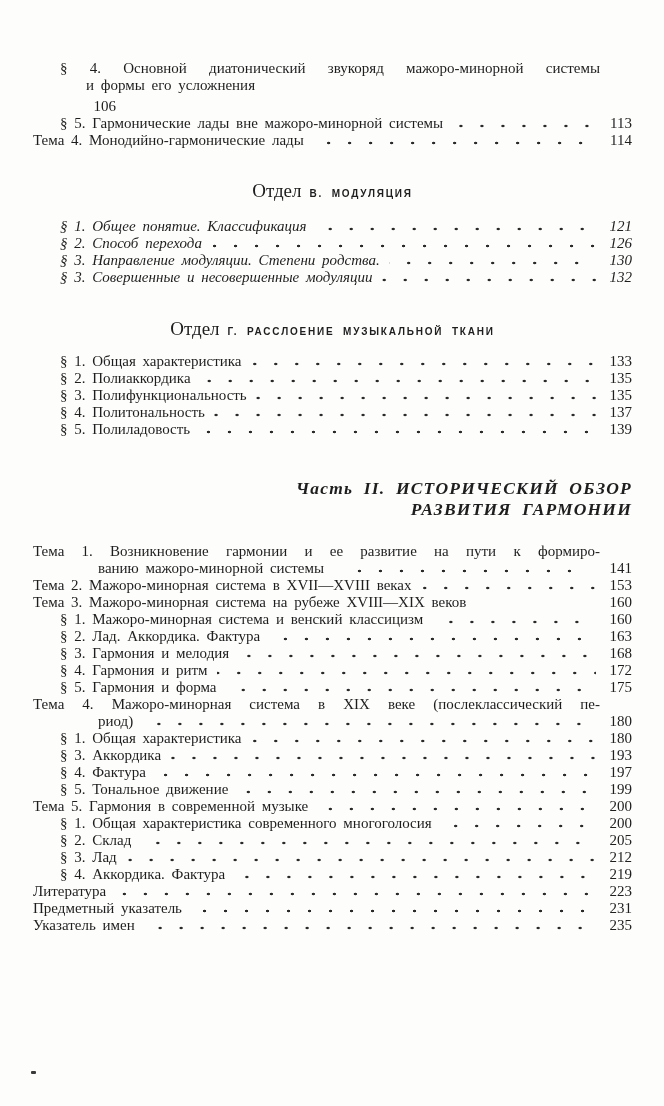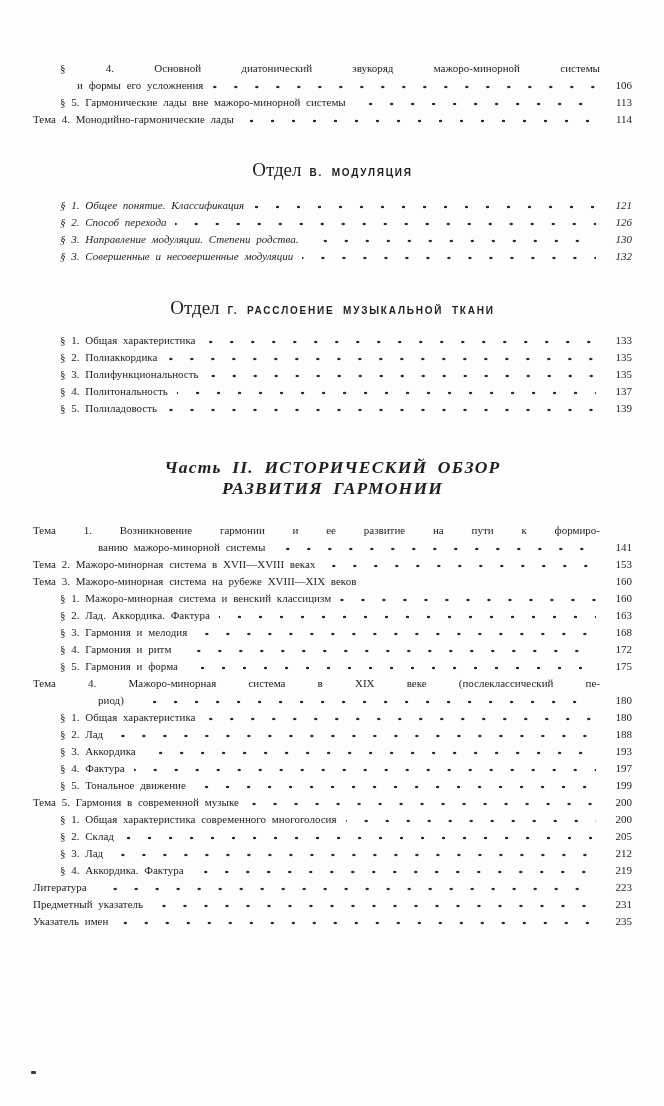--- a/index.html
+++ b/index.html
@@ -11,26 +11,26 @@
     background:#fdfdfc;
     color:#1e1e1e;
     font-family:"Liberation Serif", serif;
     overflow:hidden;
   }
   .rows{margin:0;}
   .toc-row{
     display:flex;
     align-items:baseline;
     line-height:17px;
-    font-size:11px;
+    font-size:15px;
   }
   .toc-row .t{white-space:nowrap;word-spacing:3px;}
   .ind0{padding-left:0;}
   .ind1{padding-left:27px;}
-  .ind2{padding-left:44px;}
+  .ind2{padding-left:44px;flex-direction:column;}
   .ind3{padding-left:65px;gap:11px;}
   .leader{
     flex:1 1 auto;
     height:4px;
     margin:0 6px 0 9px;
     background-image:radial-gradient(circle, #2a2a2a 1.15px, rgba(0,0,0,0) 1.6px);
     background-size:21px 4px;
     background-position:center;
     background-repeat:repeat-x;
   }
@@ -55,21 +55,21 @@
     letter-spacing:1.8px;
     word-spacing:4px;
     margin-left:8px;
   }
   #hB{margin-top:33px;}
   #rowsB{margin-top:16px;font-style:italic;}
   #hC{margin-top:34px;}
   #rowsC{margin-top:13px;}
   .part-heading{
     margin-top:40px;
-    text-align:center;
+    text-align:right;
     font-weight:bold;
     font-style:italic;
     font-size:17.5px;
     letter-spacing:1.2px;
     word-spacing:5px;
     line-height:21px;
   }
   #rowsD{margin-top:23px;}
   #rowsE{}
   .speck{
@@ -218,25 +218,20 @@
         <span class="t">риод)</span>
         <span class="leader"></span>
         <span class="pg">180</span>
       </div>
       <div class="toc-row ind1">
         <span class="t">§ 1. Общая характеристика</span>
         <span class="leader"></span>
         <span class="pg">180</span>
       </div>
       <div class="toc-row ind1">
-        <span class="t">§ 2. Лад</span>
-        <span class="leader"></span>
-        <span class="pg">188</span>
-      </div>
-      <div class="toc-row ind1">
         <span class="t">§ 3. Аккордика</span>
         <span class="leader"></span>
         <span class="pg">193</span>
       </div>
       <div class="toc-row ind1">
         <span class="t">§ 4. Фактура</span>
         <span class="leader"></span>
         <span class="pg">197</span>
       </div>
       <div class="toc-row ind1">

